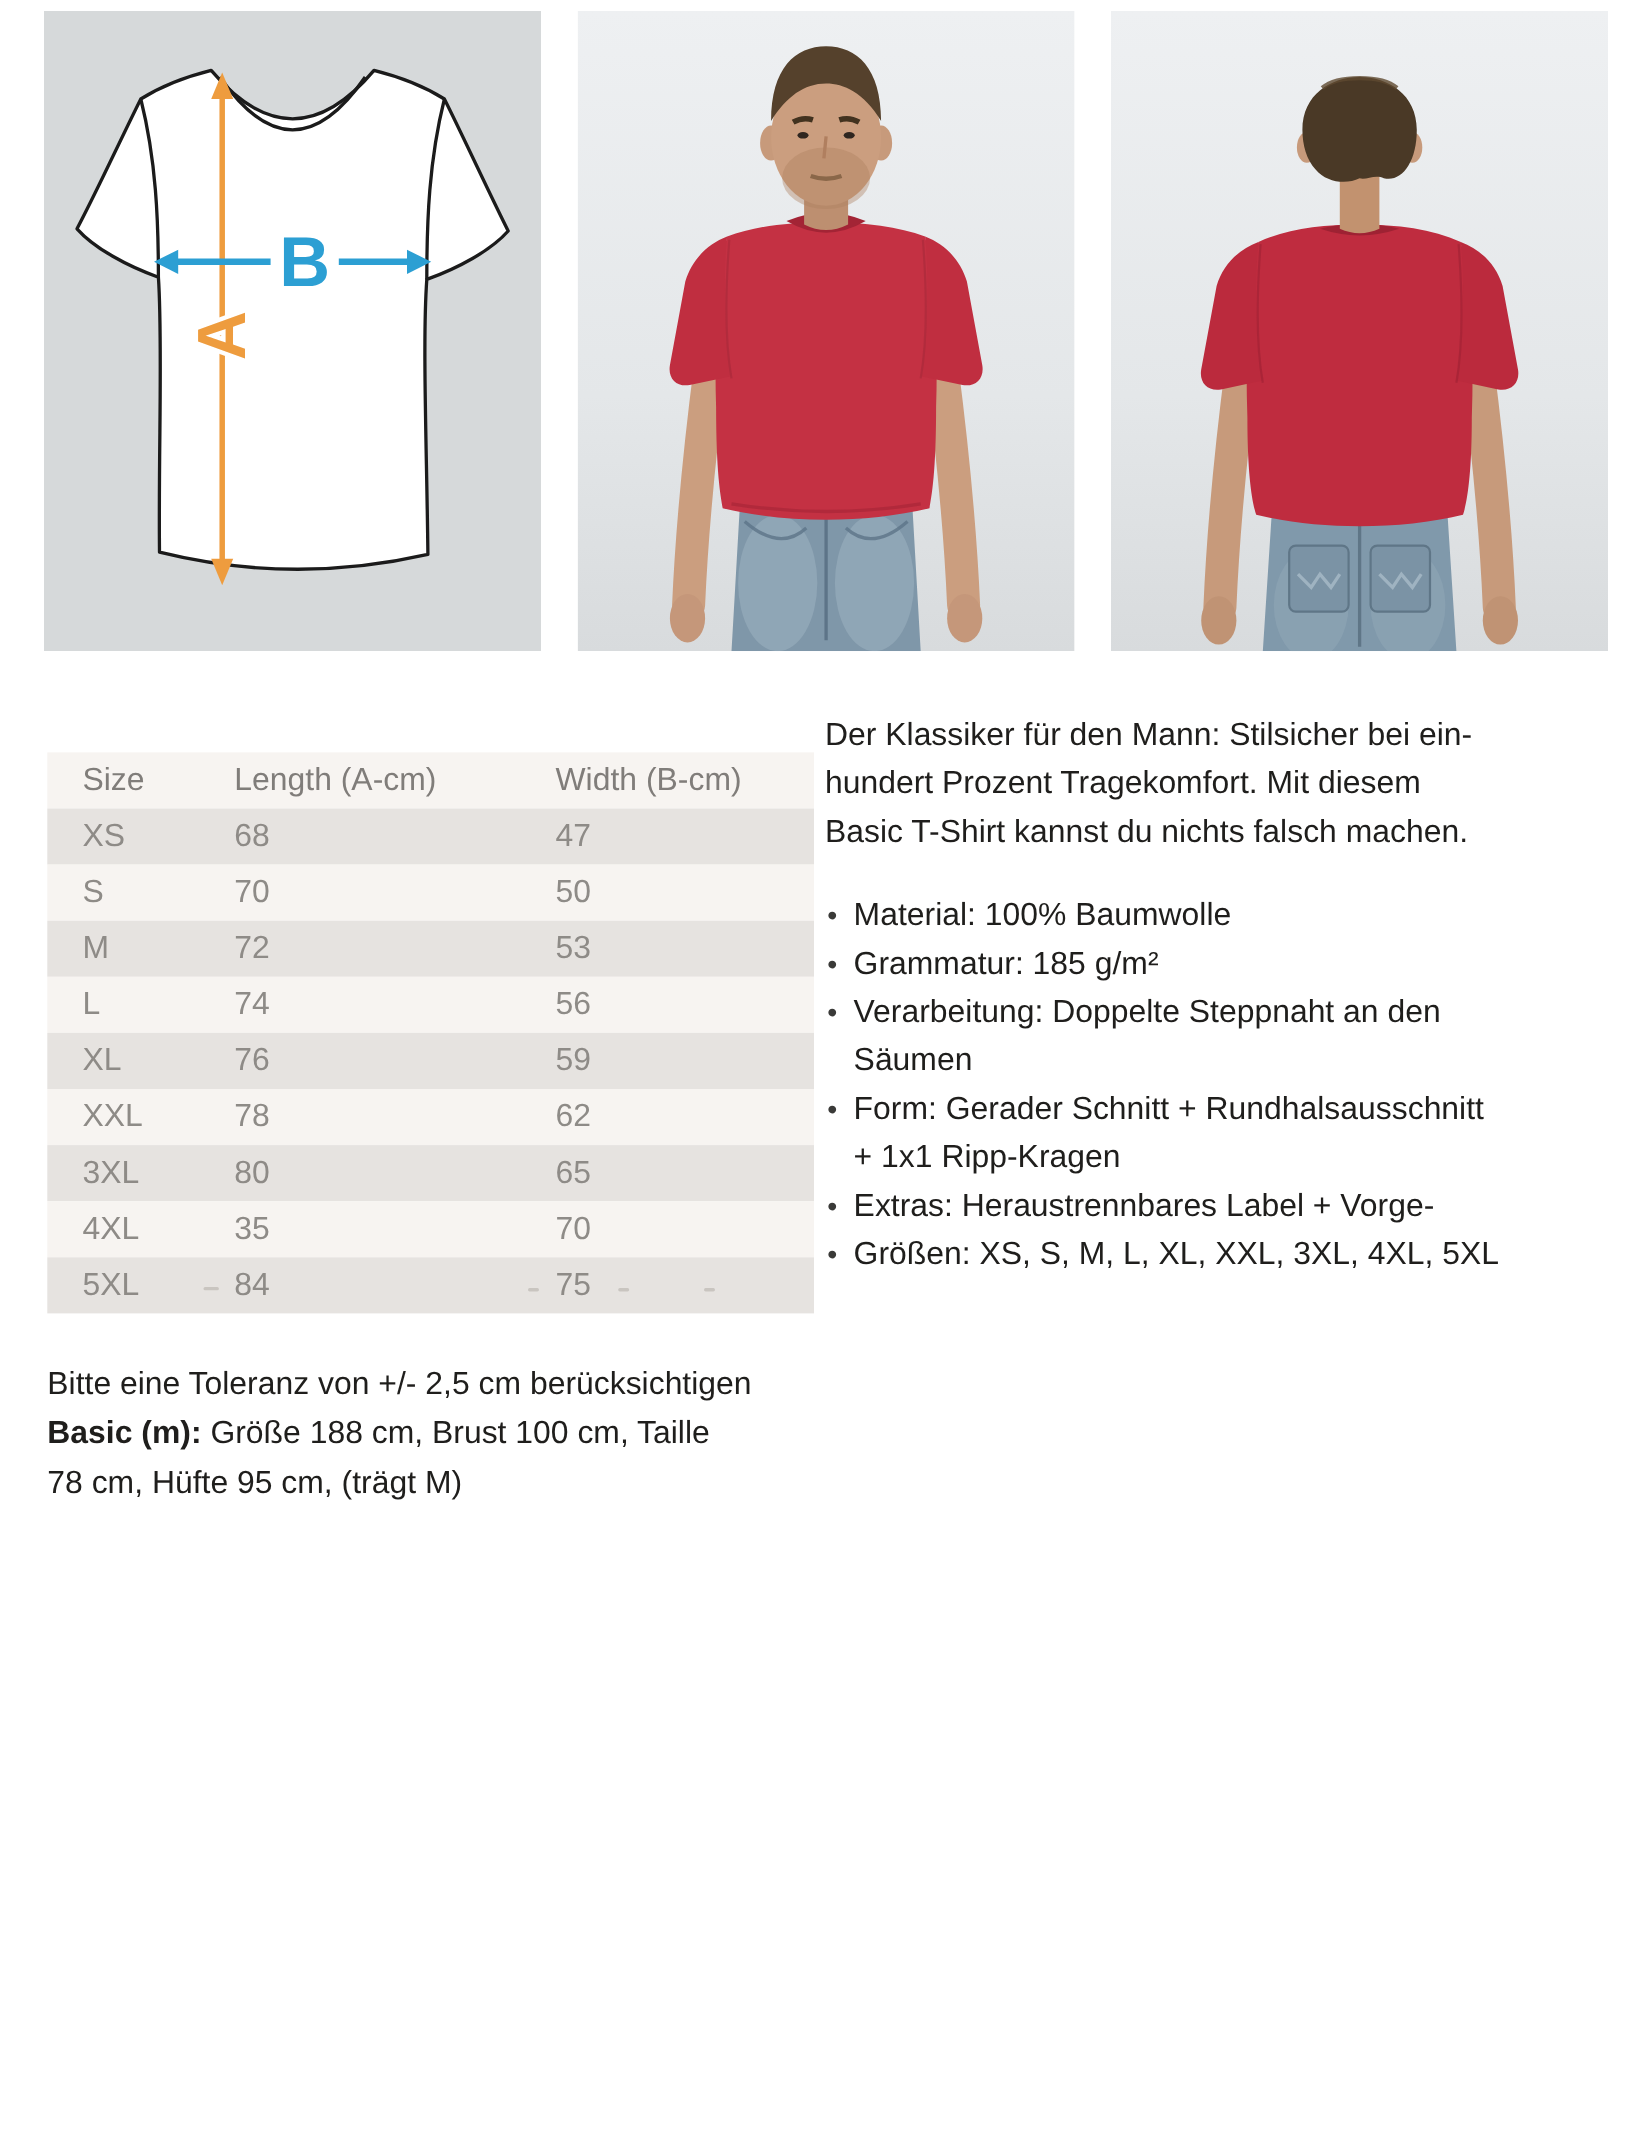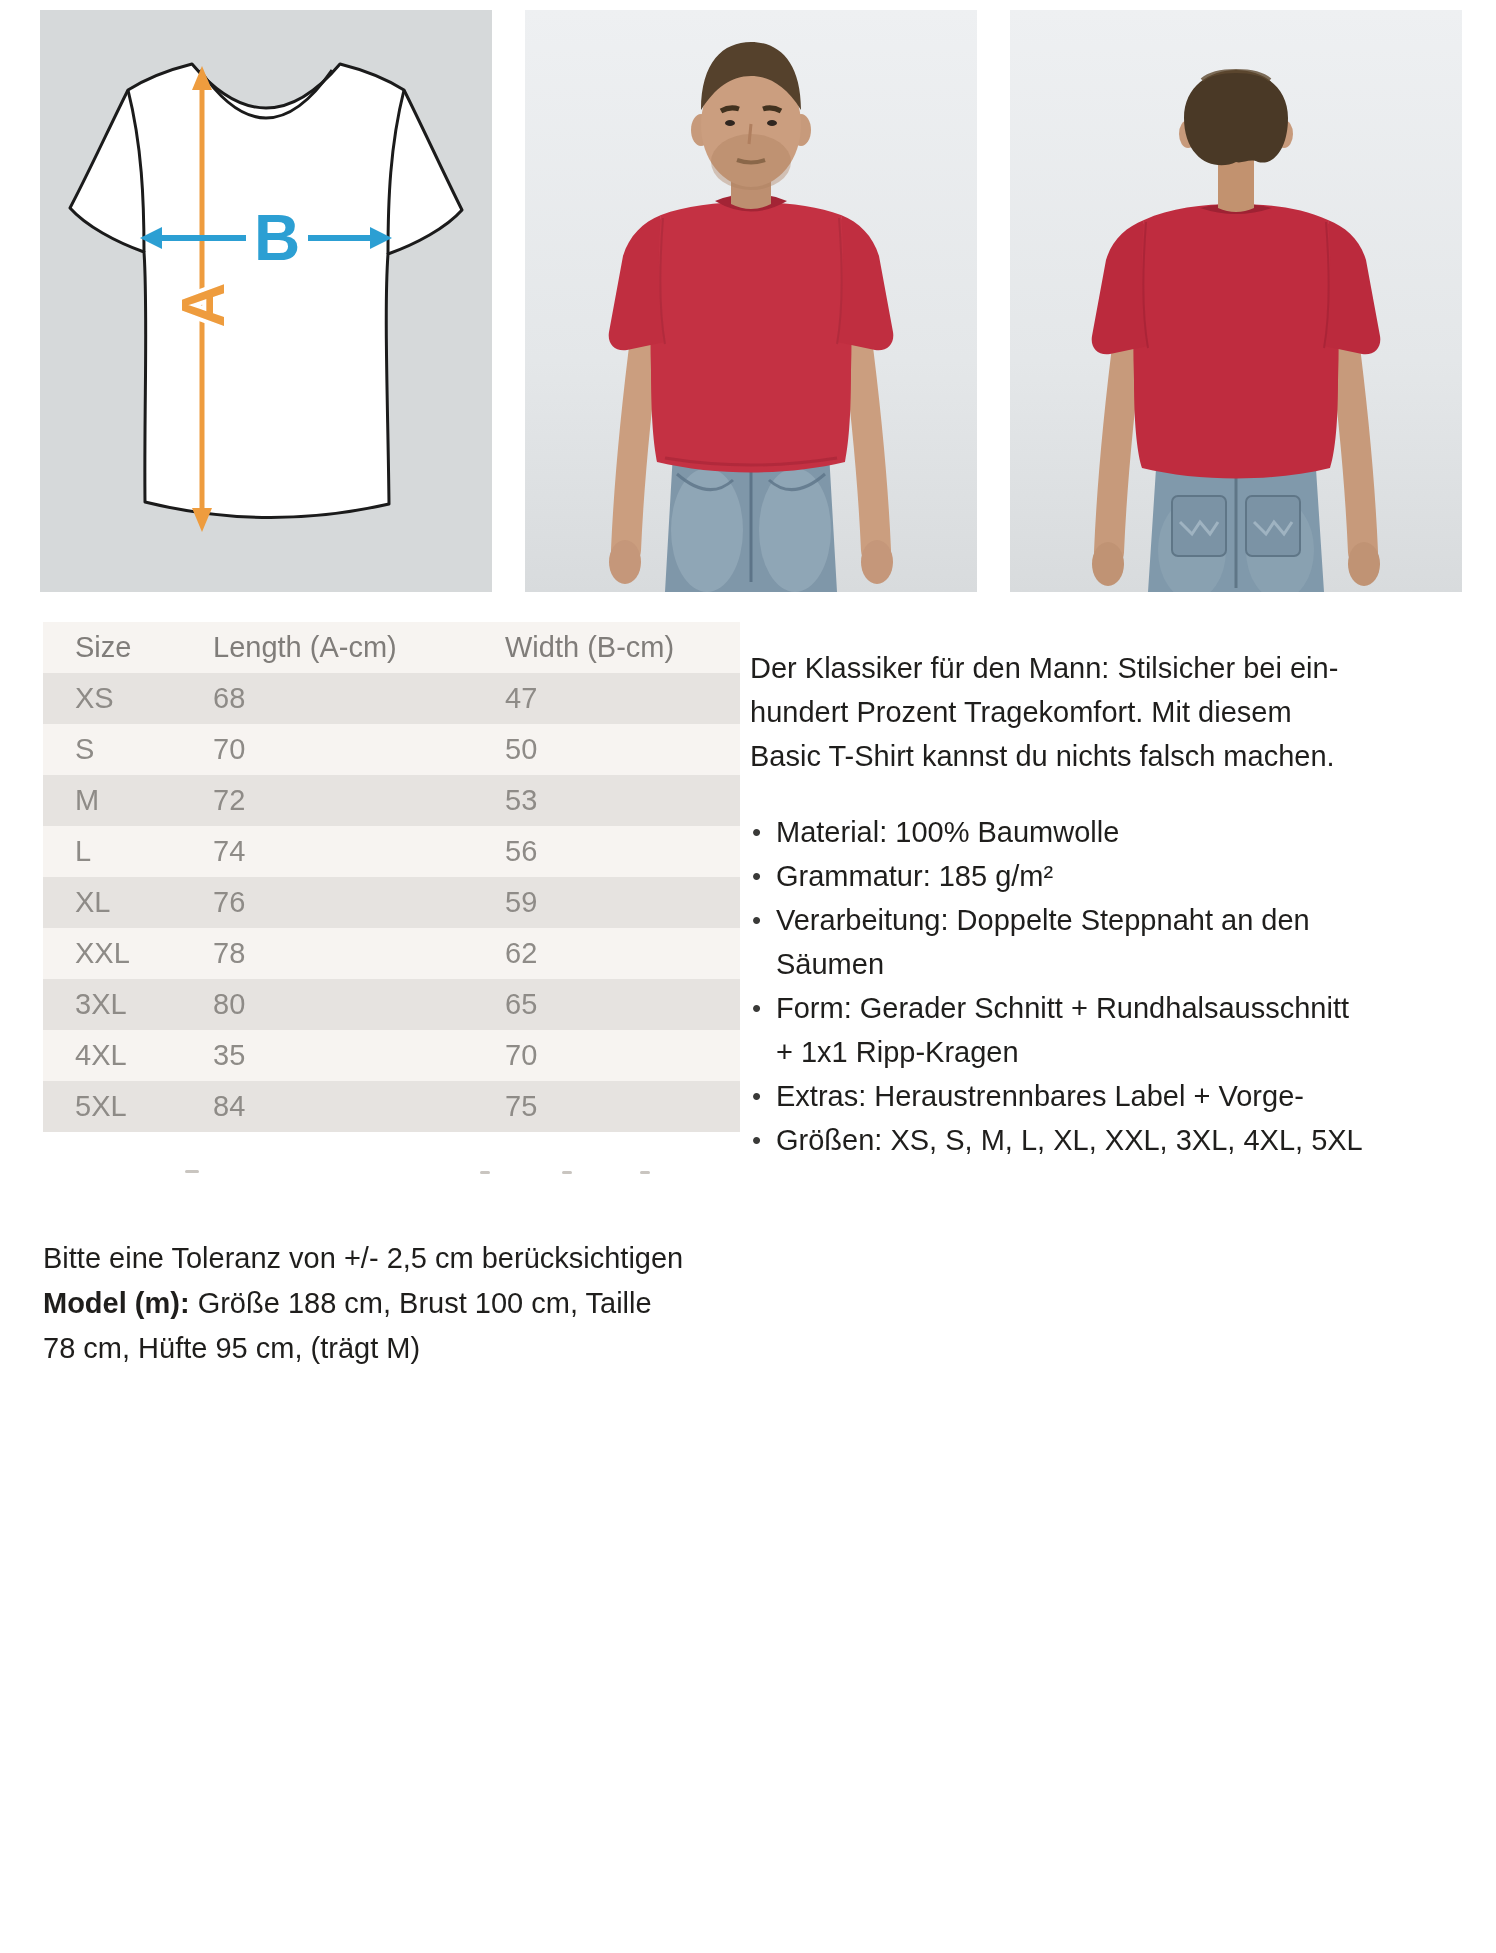--- a/index.html
+++ b/index.html
@@ -5,21 +5,21 @@
   html,body{margin:0;padding:0;background:#ffffff;}
   body{position:relative;width:1496px;height:1953px;overflow:hidden;
        font-family:"Liberation Sans","DejaVu Sans",sans-serif;}
 
   
   .gallery{position:absolute;top:10px;left:40px;display:flex;gap:33px;}
   .panel{width:452px;height:582px;overflow:hidden;}
   .panel svg{display:block;width:452px;height:582px;}
 
   
-  .size-table{position:absolute;left:43px;top:622px;width:697px;font-size:29px;color:#8e8b87;}
+  .size-table{position:absolute;left:43px;top:684px;width:697px;font-size:29px;color:#8e8b87;}
   .trow{display:grid;grid-template-columns:170px 292px 235px;height:51px;align-items:center;}
   .trow .c1{padding-left:32px;}
   .thead{background:#f7f4f1;color:#807d7a;}
   .r-dark{background:#e6e3e0;}
   .r-light{background:#f7f4f1;}
   .artifact{position:absolute;height:3px;background:#c9c5c0;border-radius:2px;}
 
   
   .description{position:absolute;left:750px;top:646px;width:688px;
                font-size:29px;line-height:44px;color:#1f1e1c;}
@@ -271,15 +271,15 @@
       <span class="line">Extras: Heraustrennbares Label + Vorge-</span>
     </li>
     <li>
       <span class="line">Größen: XS, S, M, L, XL, XXL, 3XL, 4XL, 5XL</span>
     </li>
   </ul>
 </div>
 
 <div class="notes">
   <div>Bitte eine Toleranz von +/- 2,5 cm berücksichtigen</div>
-  <div><strong>Model (m):</strong> <span>Größe 188 cm, Brust 100 cm, Taille</span></div>
+  <div><strong>Basic (m):</strong> <span>Größe 188 cm, Brust 100 cm, Taille</span></div>
   <div>78 cm, Hüfte 95 cm, (trägt M)</div>
 </div>
 
 </body></html>

